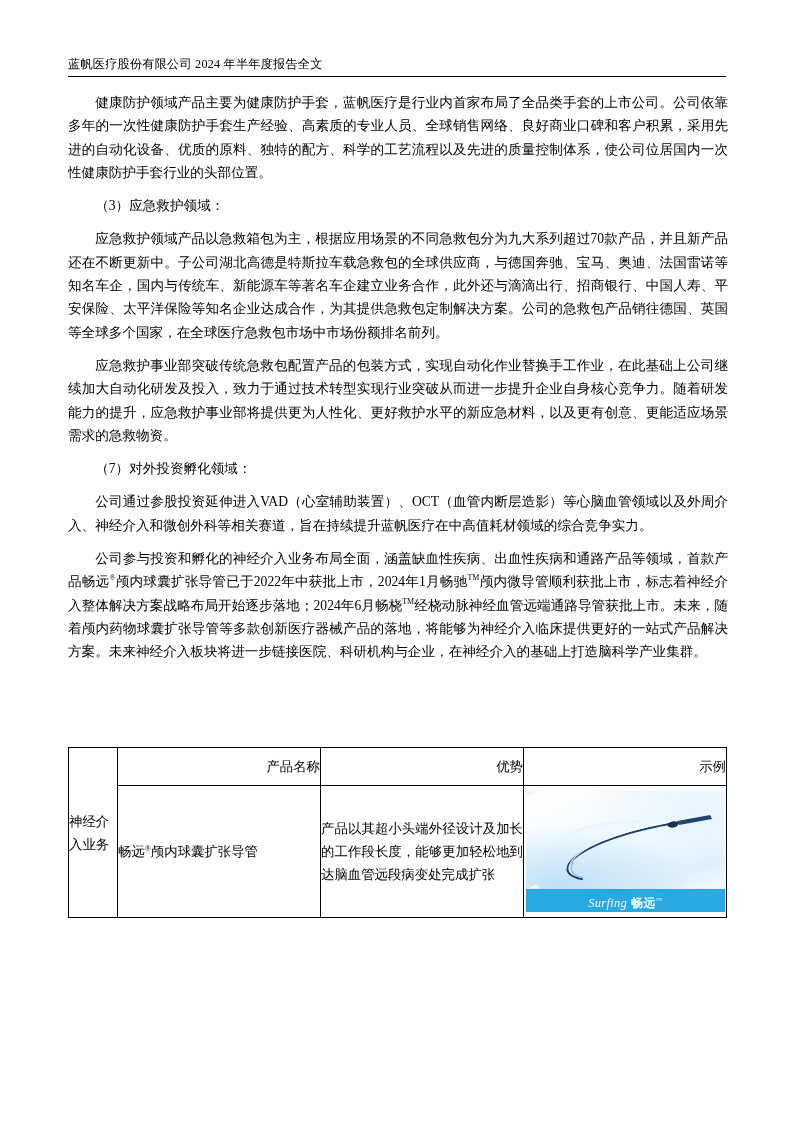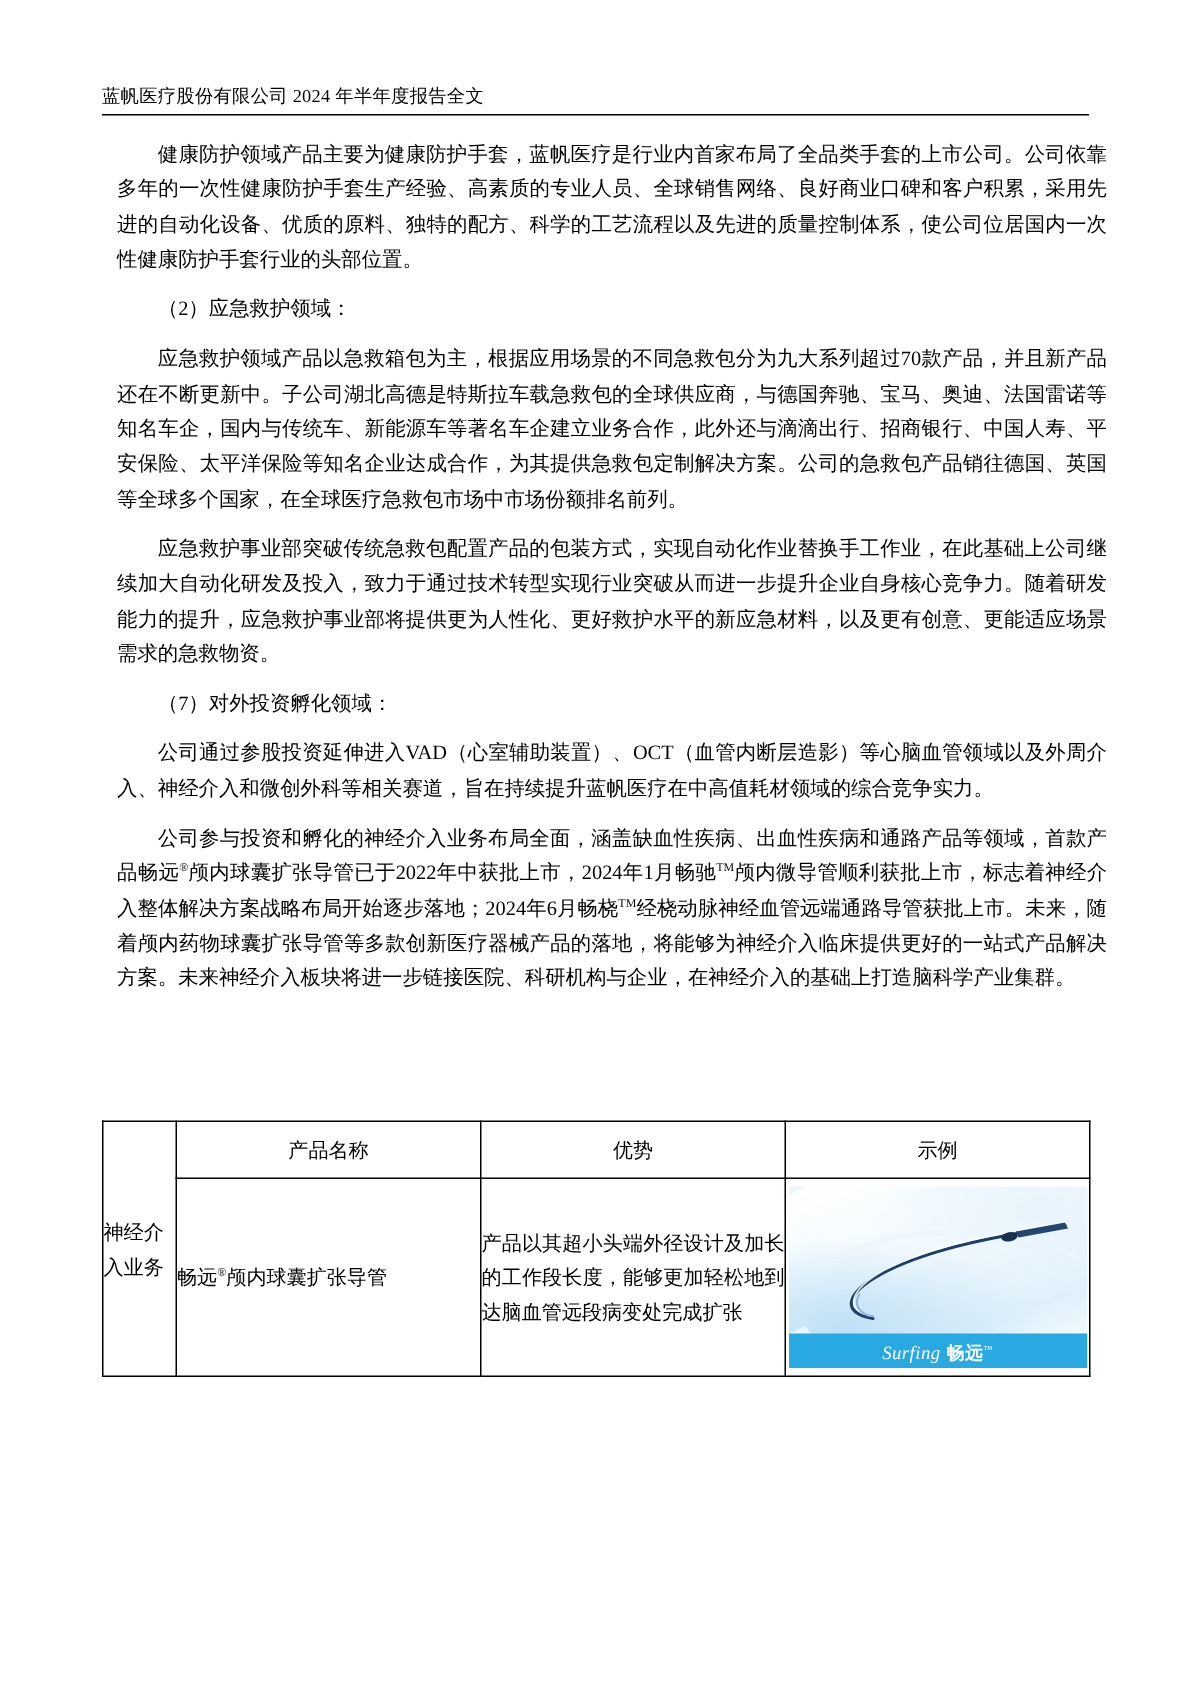--- a/index.html
+++ b/index.html
@@ -36,21 +36,20 @@
     left: 68px;
     width: 658px;
     height: 0;
     border-top: 1.1px solid #000000;
   }
   .content {
     position: absolute;
     top: 91px;
     left: 68px;
     width: 660px;
-    margin-left: 10px;
   }
   p.para {
     margin: 0 0 0 0;
     font-size: 13.6px;
     line-height: 23.3px;
     text-align: justify;
     text-justify: inter-ideograph;
     text-indent: 2em;
     letter-spacing: 0px;
   }
@@ -74,21 +73,21 @@
     table-layout: fixed;
   }
   table.prod td, table.prod th {
     border: 1.1px solid #000000;
     padding: 0;
     vertical-align: middle;
     font-weight: normal;
   }
   th.h {
     height: 37px;
-    text-align: center;
+    text-align: right;
     font-size: 13.4px;
     font-weight: bold;
     font-family: Liberation Sans, sans-serif;
   }
   td.cat {
     width: 48px;
     font-size: 13.4px;
     line-height: 23px;
     padding: 0 4px;
   }
@@ -224,21 +223,21 @@
 <div class="page">
 
   <div class="header">蓝帆医疗股份有限公司 2024 年半年度报告全文</div>
   <div class="header-rule"></div>
 
   <div class="content">
 
     <p class="para">健康防护领域产品主要为健康防护手套，蓝帆医疗是行业内首家布局了全品类手套的上市公司。公司依靠多年的一次性健康防护手套生产经验、高素质的专业人员、全球销售网络、良好商业口碑和客户积累，采用先进的自动化设备、优质的原料、独特的配方、科学的工艺流程以及先进的质量控制体系，使公司位居国内一次性健康防护手套行业的头部位置。</p>
 
 
-    <p class="para spaced">（2）应急救护领域：</p>
+    <p class="para spaced">（3）应急救护领域：</p>
 
     <p class="para spaced">应急救护领域产品以急救箱包为主，根据应用场景的不同急救包分为九大系列超过70款产品，并且新产品还在不断更新中。子公司湖北高德是特斯拉车载急救包的全球供应商，与德国奔驰、宝马、奥迪、法国雷诺等知名车企，国内与传统车、新能源车等著名车企建立业务合作，此外还与滴滴出行、招商银行、中国人寿、平安保险、太平洋保险等知名企业达成合作，为其提供急救包定制解决方案。公司的急救包产品销往德国、英国等全球多个国家，在全球医疗急救包市场中市场份额排名前列。</p>
 
     <p class="para spaced">应急救护事业部突破传统急救包配置产品的包装方式，实现自动化作业替换手工作业，在此基础上公司继续加大自动化研发及投入，致力于通过技术转型实现行业突破从而进一步提升企业自身核心竞争力。随着研发能力的提升，应急救护事业部将提供更为人性化、更好救护水平的新应急材料，以及更有创意、更能适应场景需求的急救物资。</p>
 
     <p class="para spaced">（7）对外投资孵化领域：</p>
 
     <p class="para spaced">公司通过参股投资延伸进入VAD（心室辅助装置）、OCT（血管内断层造影）等心脑血管领域以及外周介入、神经介入和微创外科等相关赛道，旨在持续提升蓝帆医疗在中高值耗材领域的综合竞争实力。</p>
 
     <p class="para spaced"><span>公司参与投资和孵化的神经介入业务布局全面，涵盖缺血性疾病、出血性疾病和通路产品等领域，首款产品畅远</span><sup class="mark">®</sup><span>颅内球囊扩张导管已于2022年中获批上市，2024年1月畅驰</span><sup class="mark">TM</sup><span>颅内微导管顺利获批上市，标志着神经介入整体解决方案战略布局开始逐步落地；2024年6月畅桡</span><sup class="mark">TM</sup><span>经桡动脉神经血管远端通路导管获批上市。未来，随着颅内药物球囊扩张导管等多款创新医疗器械产品的落地，将能够为神经介入临床提供更好的一站式产品解决方案。未来神经介入板块将进一步链接医院、科研机构与企业，在神经介入的基础上打造脑科学产业集群。</span></p>

